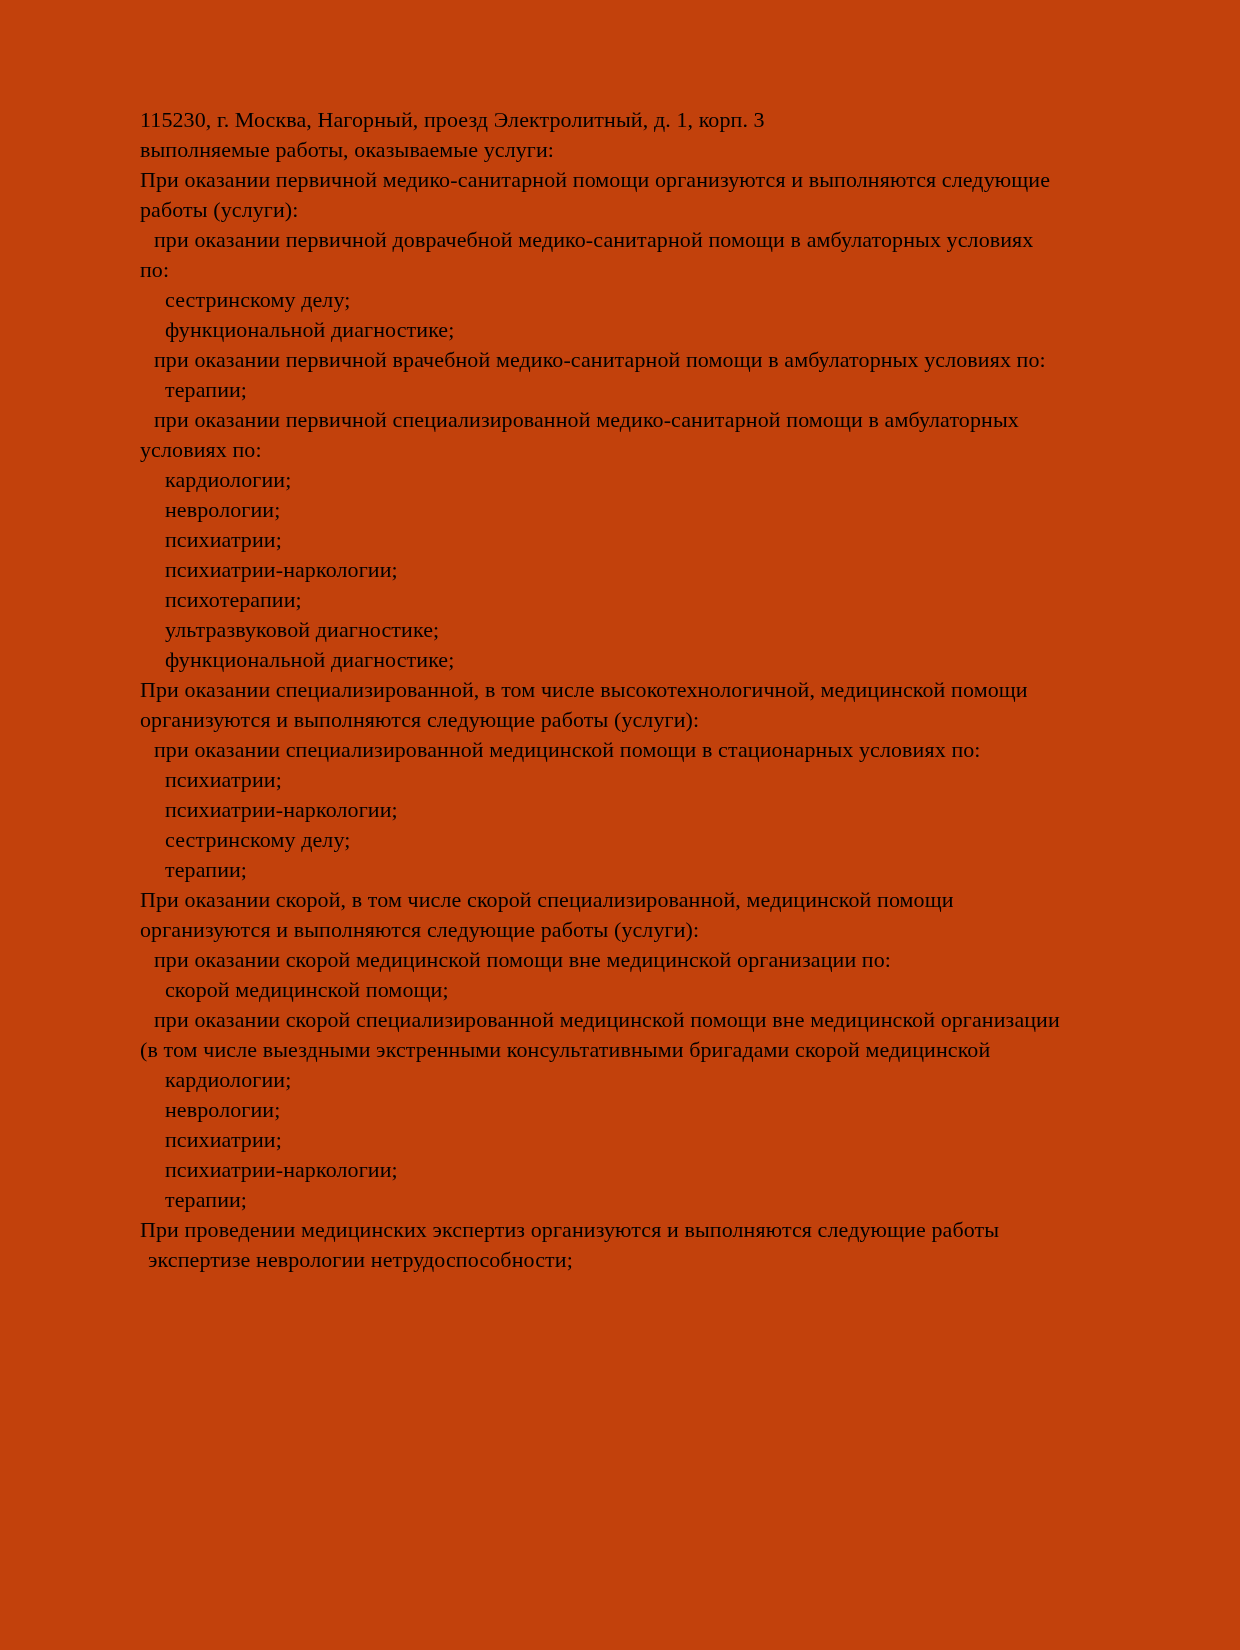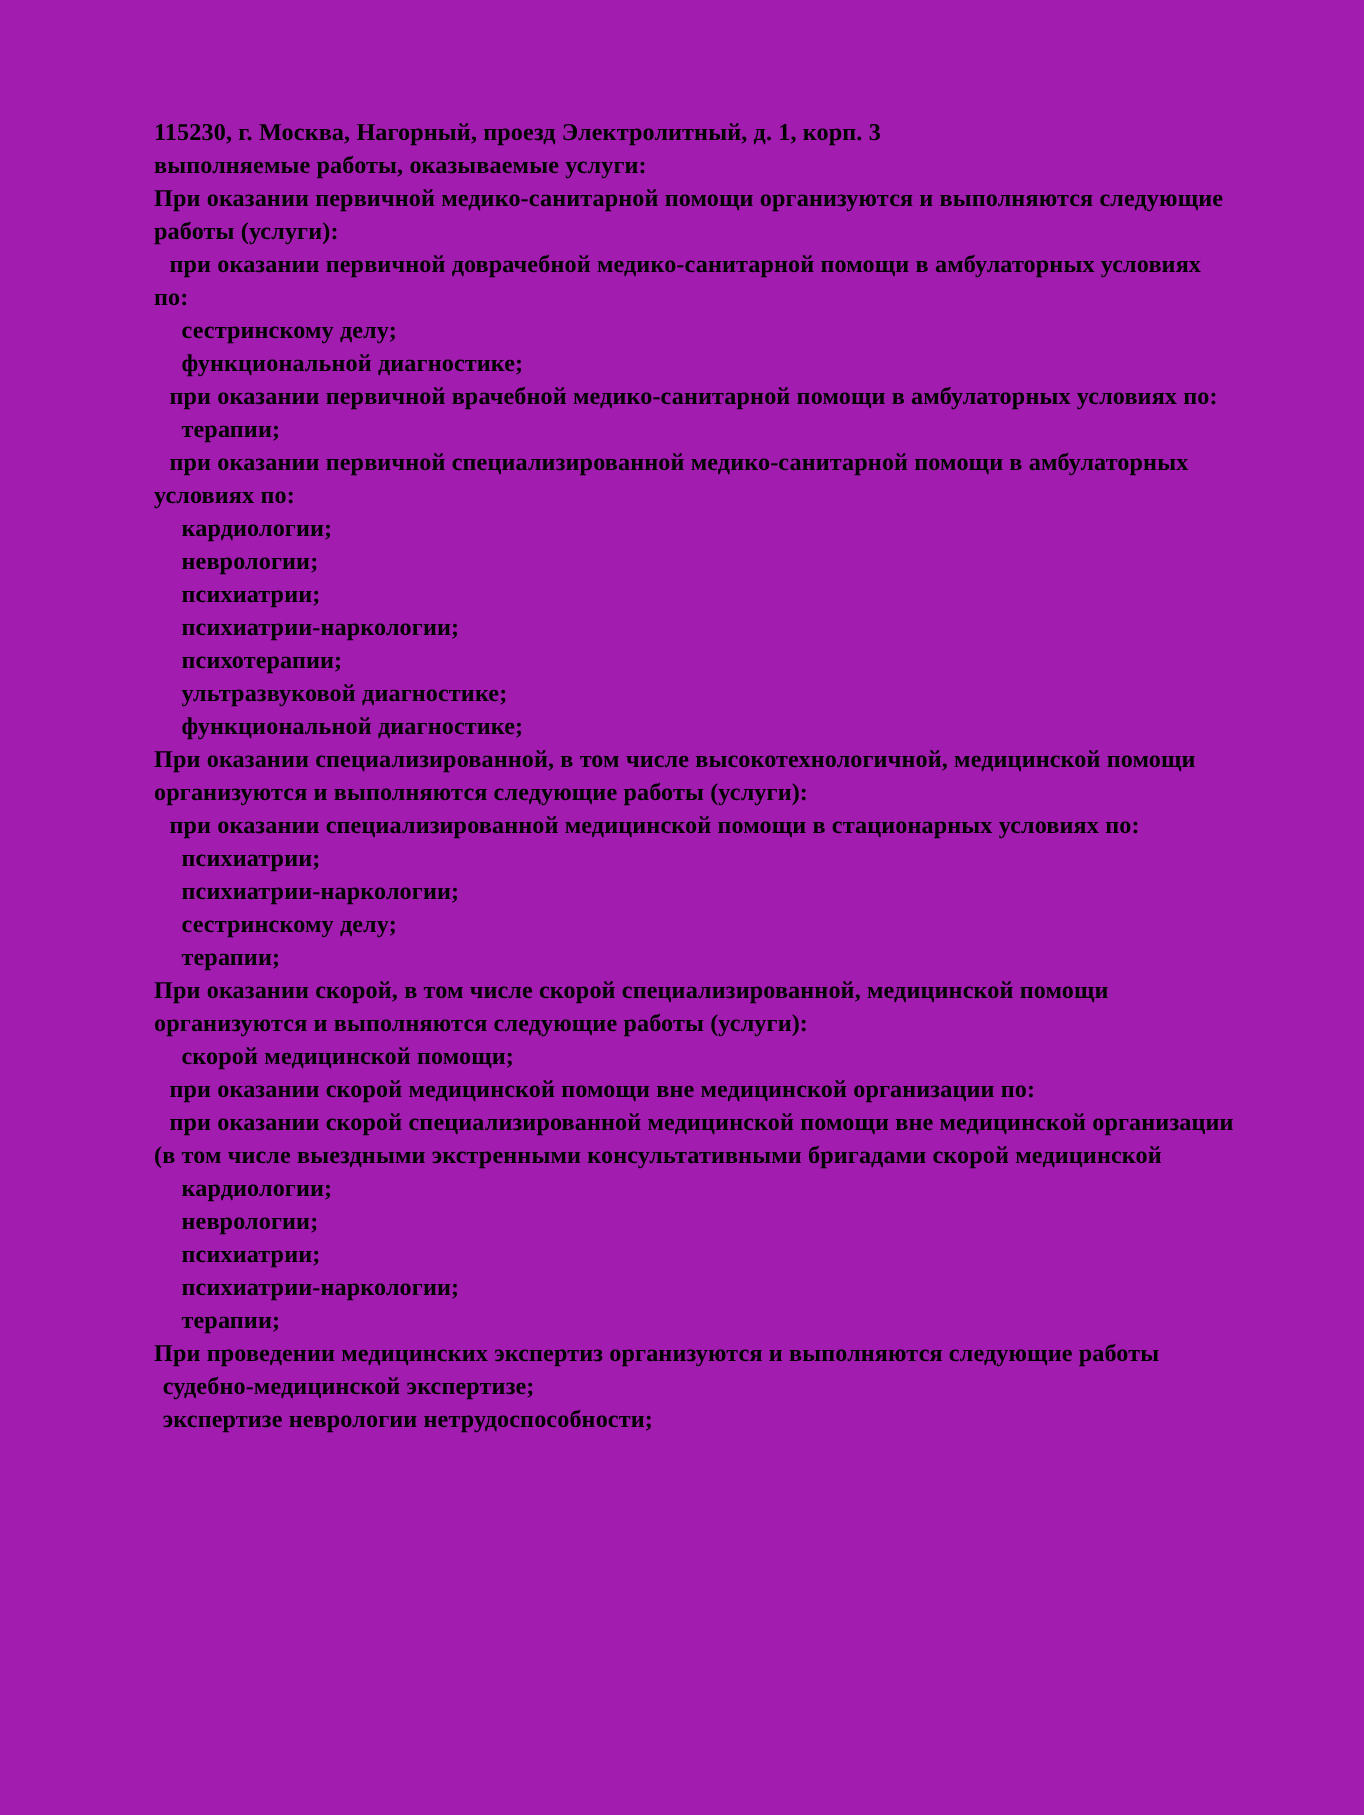--- a/index.html
+++ b/index.html
@@ -5,27 +5,26 @@
   html, body {
     margin: 0;
     padding: 0;
     background: #ffffff;
   }
   .page {
     position: relative;
     width: 1240px;
     height: 1650px;
     margin: 0 auto;
-    background: #a21caf;
+    background: #c2410c;
     color: #000000;
     font-family: "Liberation Serif", "DejaVu Serif", serif;
     font-size: 22px;
     line-height: 30px;
     overflow: hidden;
-    font-weight: bold;
   }
   .textblock {
     position: absolute;
     left: 140px;
     top: 105px;
     width: 1045px;
   }
   .doc-line {
     height: 30px;
     line-height: 30px;
@@ -64,26 +63,25 @@
       <div class="doc-line i2">функциональной диагностике;</div>
       <div class="doc-line i0">При оказании специализированной, в том числе высокотехнологичной, медицинской помощи</div>
       <div class="doc-line i0">организуются и выполняются следующие работы (услуги):</div>
       <div class="doc-line i1">при оказании специализированной медицинской помощи в стационарных условиях по:</div>
       <div class="doc-line i2">психиатрии;</div>
       <div class="doc-line i2">психиатрии-наркологии;</div>
       <div class="doc-line i2">сестринскому делу;</div>
       <div class="doc-line i2">терапии;</div>
       <div class="doc-line i0">При оказании скорой, в том числе скорой специализированной, медицинской помощи</div>
       <div class="doc-line i0">организуются и выполняются следующие работы (услуги):</div>
+      <div class="doc-line i1">при оказании скорой медицинской помощи вне медицинской организации по:</div>
       <div class="doc-line i2">скорой медицинской помощи;</div>
-      <div class="doc-line i1">при оказании скорой медицинской помощи вне медицинской организации по:</div>
       <div class="doc-line i1">при оказании скорой специализированной медицинской помощи вне медицинской организации</div>
       <div class="doc-line i0">(в том числе выездными экстренными консультативными бригадами скорой медицинской</div>
       <div class="doc-line i2">кардиологии;</div>
       <div class="doc-line i2">неврологии;</div>
       <div class="doc-line i2">психиатрии;</div>
       <div class="doc-line i2">психиатрии-наркологии;</div>
       <div class="doc-line i2">терапии;</div>
       <div class="doc-line i0">При проведении медицинских экспертиз организуются и выполняются следующие работы</div>
-      <div class="doc-line i3">судебно-медицинской экспертизе;</div>
       <div class="doc-line i3">экспертизе неврологии нетрудоспособности;</div>
     </div>
 </div>
 
 </body></html>

